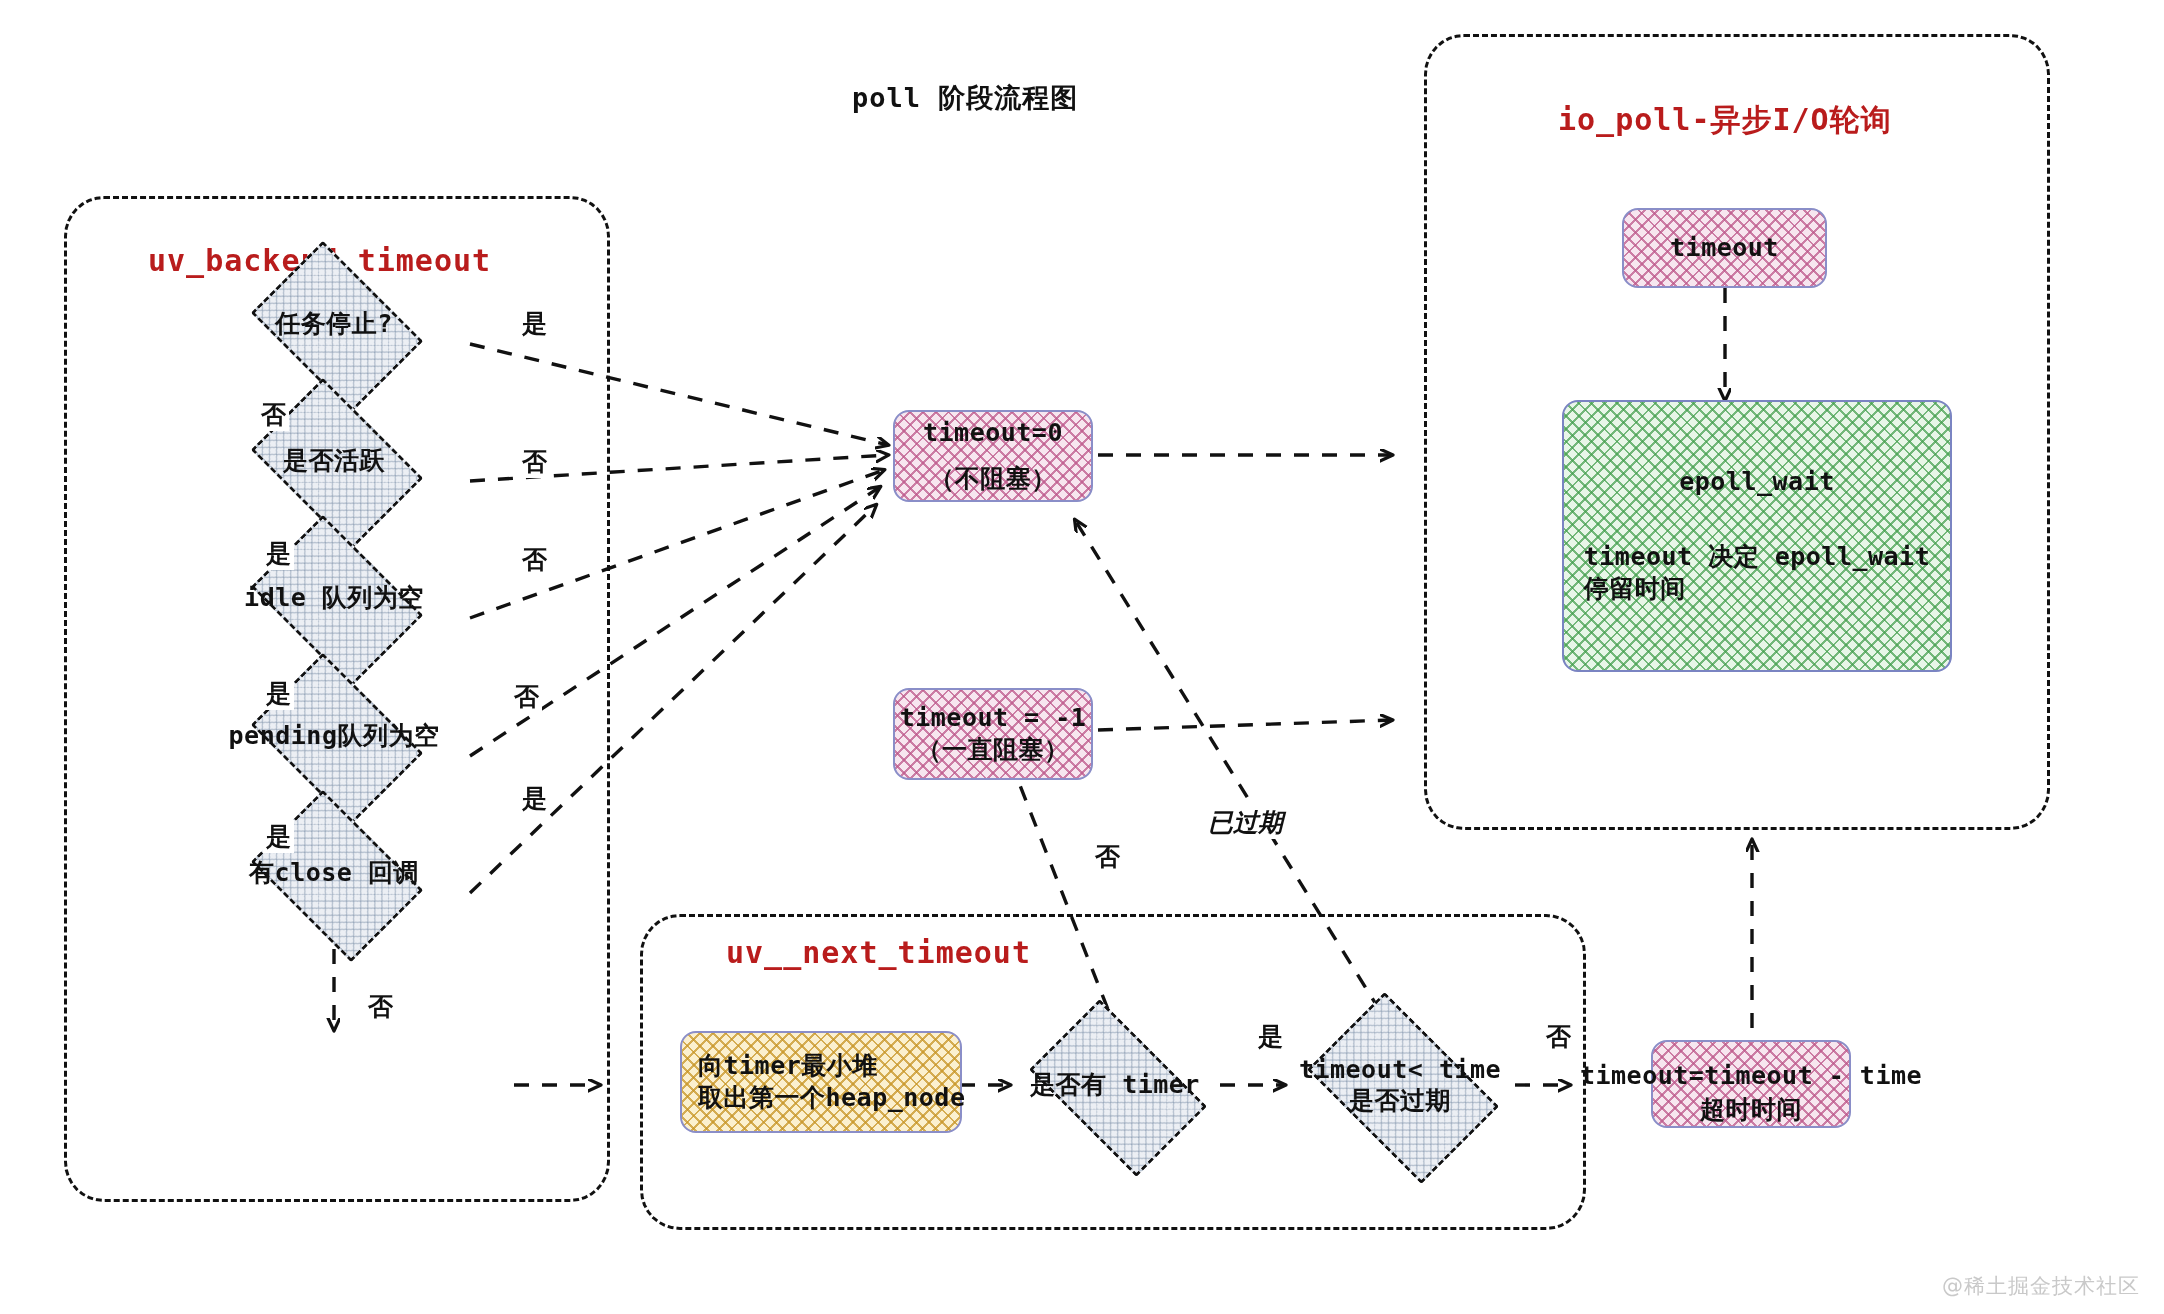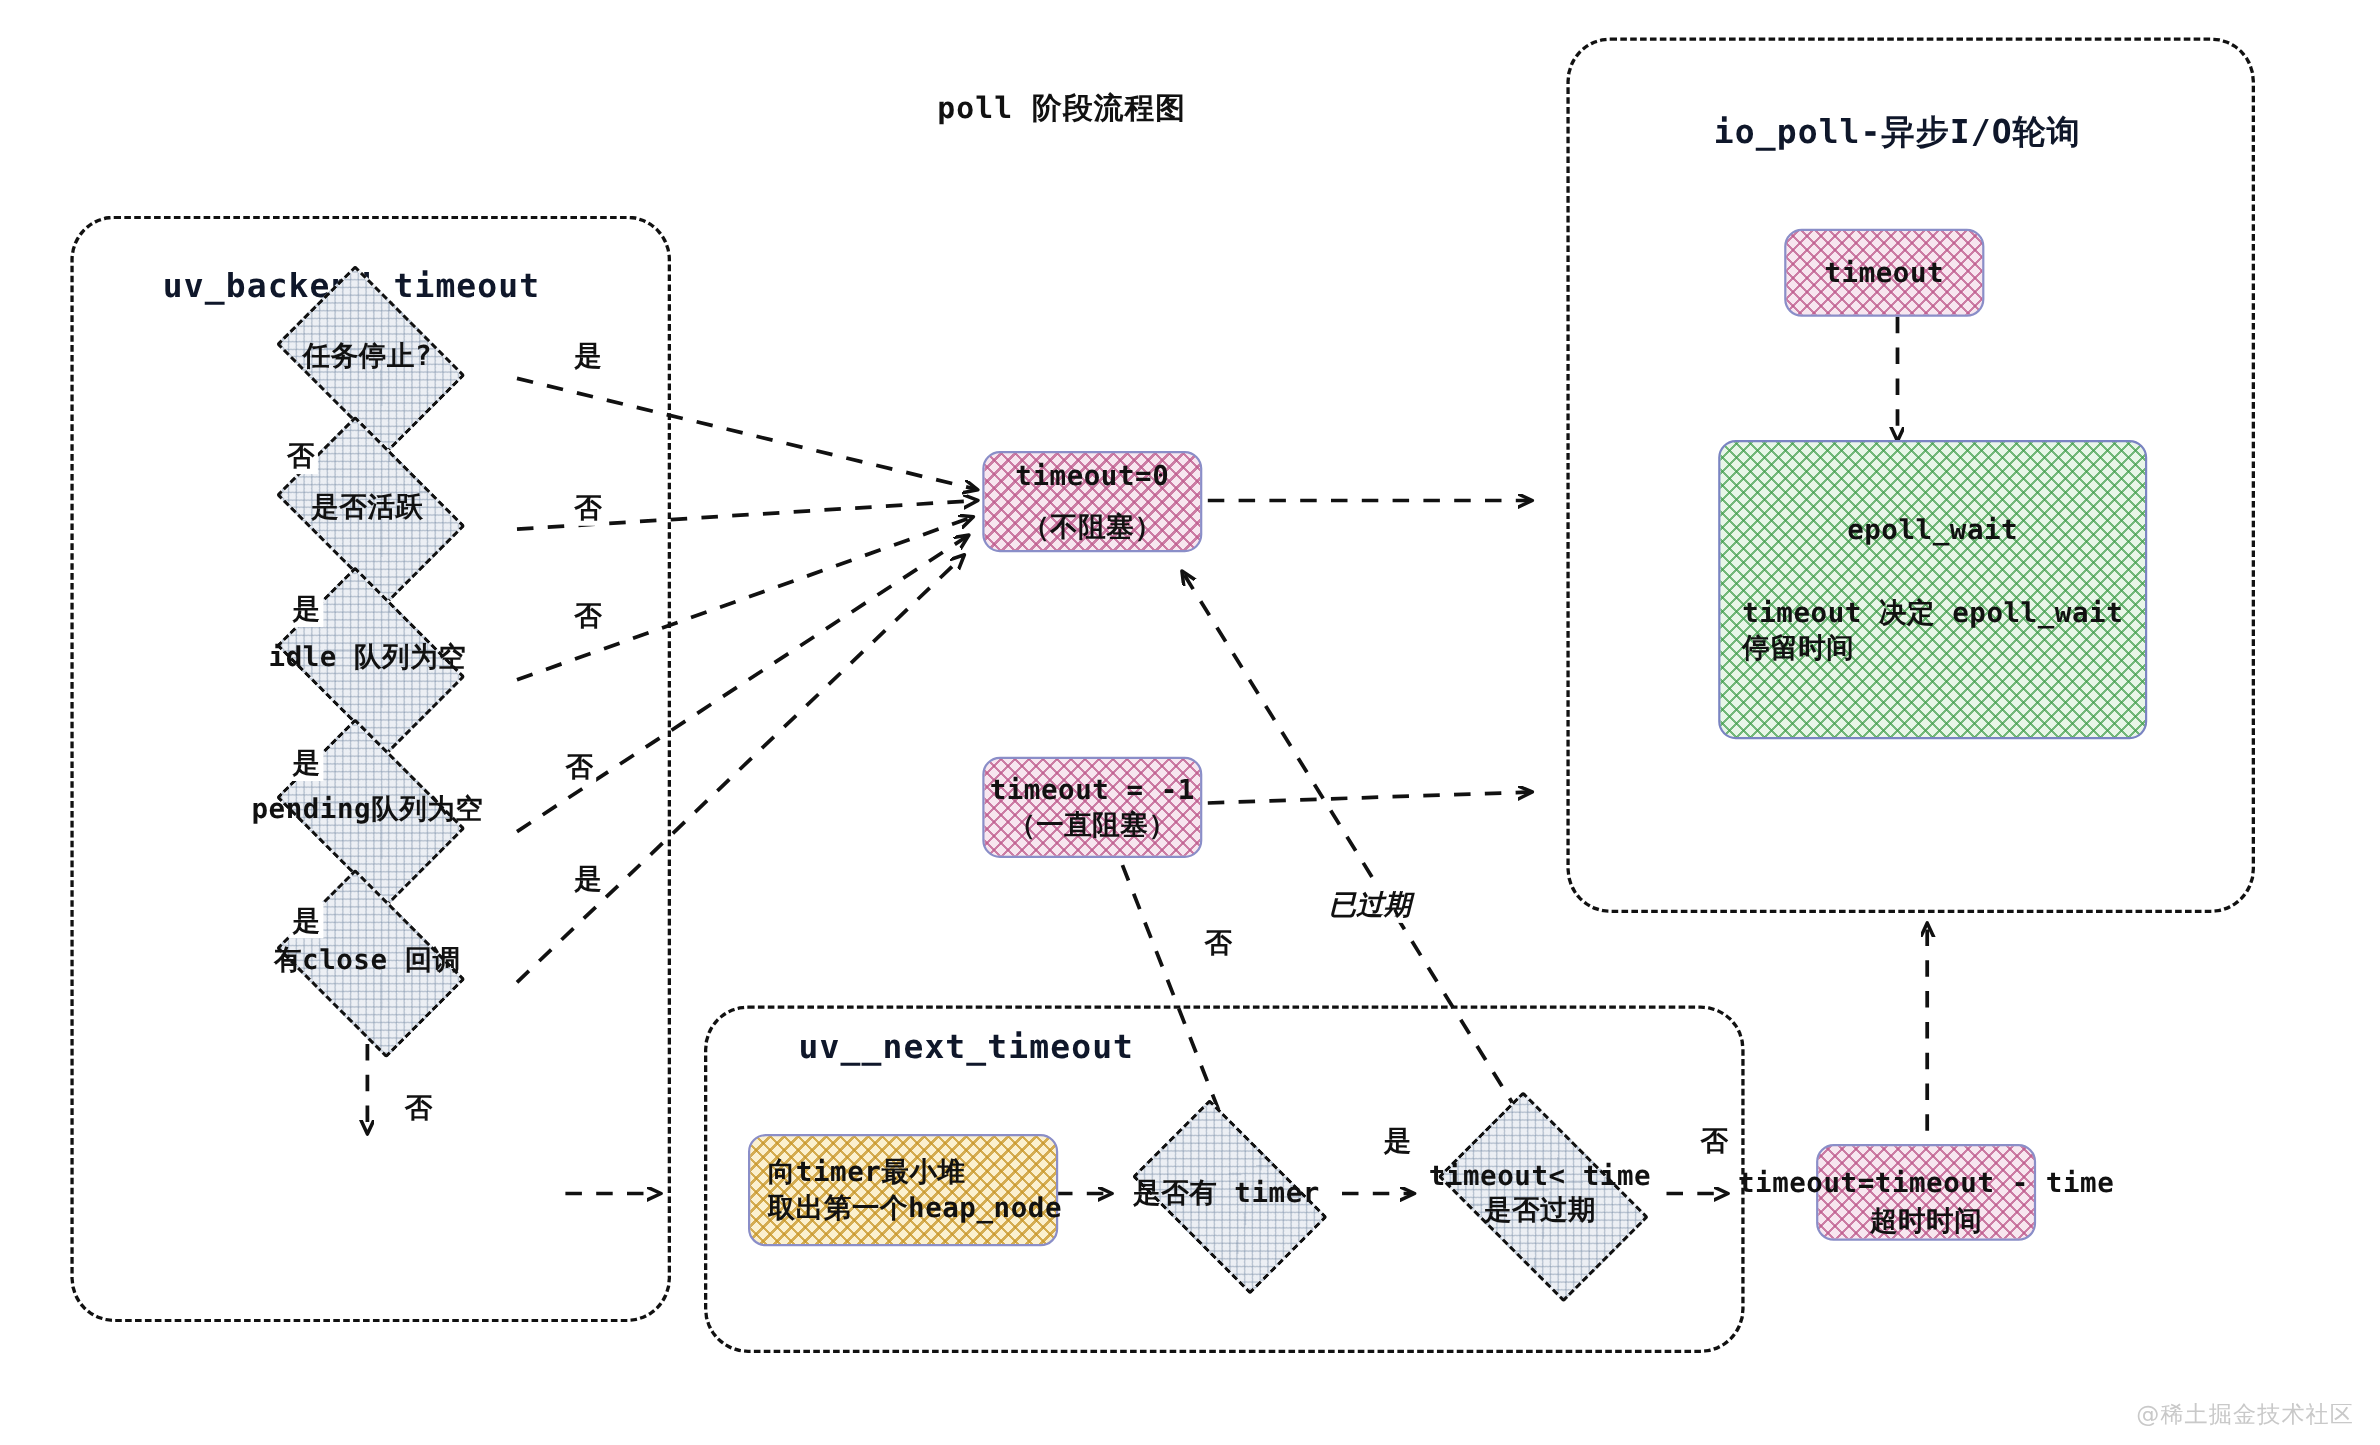--- a/index.html
+++ b/index.html
@@ -60,21 +60,21 @@
       repeating-linear-gradient(45deg, rgba(200,150,40,.75) 0 2px, transparent 2px 9px),
       repeating-linear-gradient(-45deg, rgba(200,150,40,.75) 0 2px, transparent 2px 9px);
   }
   .rbox .t{position:relative;z-index:3;}
 
   
   .subgraph{
     position:absolute;border:3.5px dashed #111;border-radius:40px;background:transparent;
   }
   .sg-title{
-    position:absolute;font-size:30px;font-weight:700;letter-spacing:1px;white-space:nowrap;color:#0f172a;
+    position:absolute;font-size:30px;font-weight:700;letter-spacing:1px;white-space:nowrap;color:#b91c1c;
   }
 
   .edge-label{
     position:absolute;font-size:25px;font-weight:600;white-space:nowrap;color:#111;
     font-family:"DejaVu Sans","Liberation Sans",sans-serif;z-index:7;
     background:#fff;padding:0 3px;
   }
   #page-title{
     position:absolute;font-size:27px;font-weight:600;white-space:nowrap;letter-spacing:1px;
   }
@@ -179,21 +179,21 @@
   </div>
 
   <div class="node rbox pink" style="left:893px;top:688px;width:200px;height:92px;flex-direction:column;">
     <span class="t">timeout = -1</span>
     <span class="t">（一直阻塞）</span>
   </div>
 
   <div class="subgraph" style="left:1424px;top:34px;width:620px;height:790px;"></div>
   <div class="sg-title" style="left:1558px;top:100px;">io_poll-异步I/O轮询</div>
 
-  <div class="node rbox pink" style="left:1622px;top:208px;width:182px;height:80px;">
+  <div class="node rbox pink" style="left:1622px;top:208px;width:205px;height:80px;">
     <span class="t">timeout</span>
   </div>
 
   <div class="node rbox green" style="left:1562px;top:400px;width:390px;height:272px;flex-direction:column;justify-content:center;gap:42px;">
     <span class="t">epoll_wait</span>
     <span class="t" style="display:flex;flex-direction:column;align-items:flex-start;">
       <span>timeout 决定 epoll_wait</span>
       <span>停留时间</span>
     </span>
   </div>

